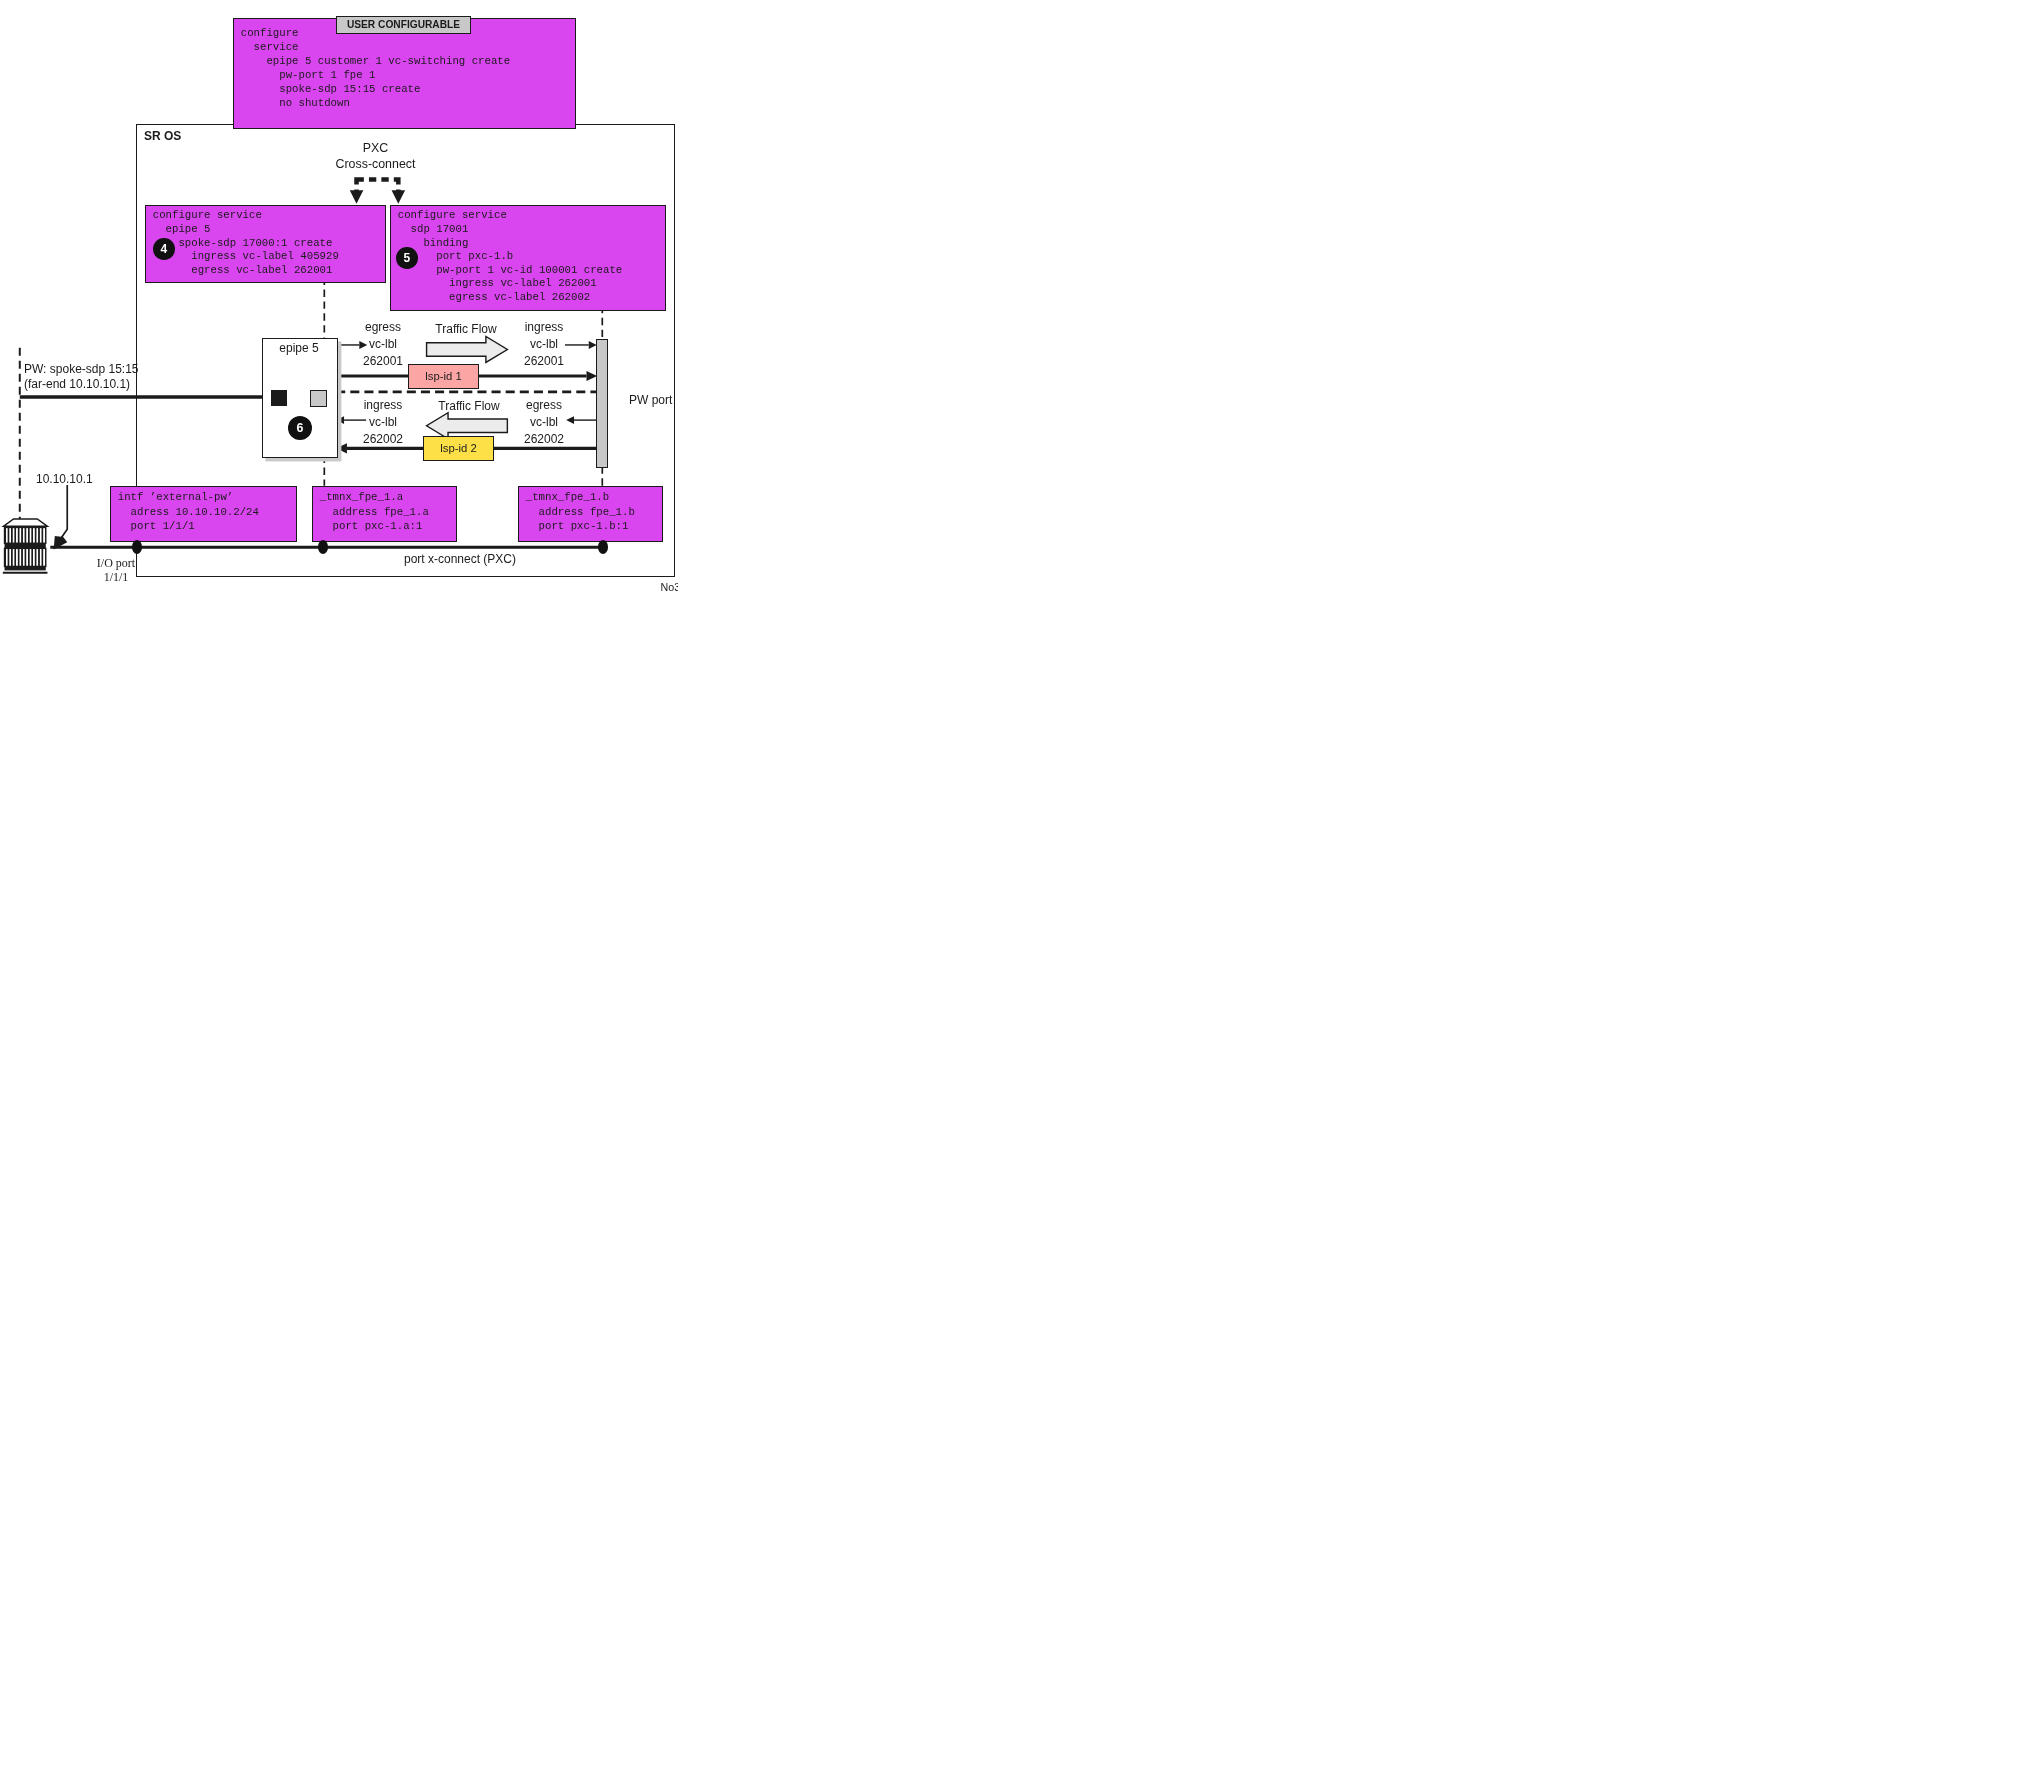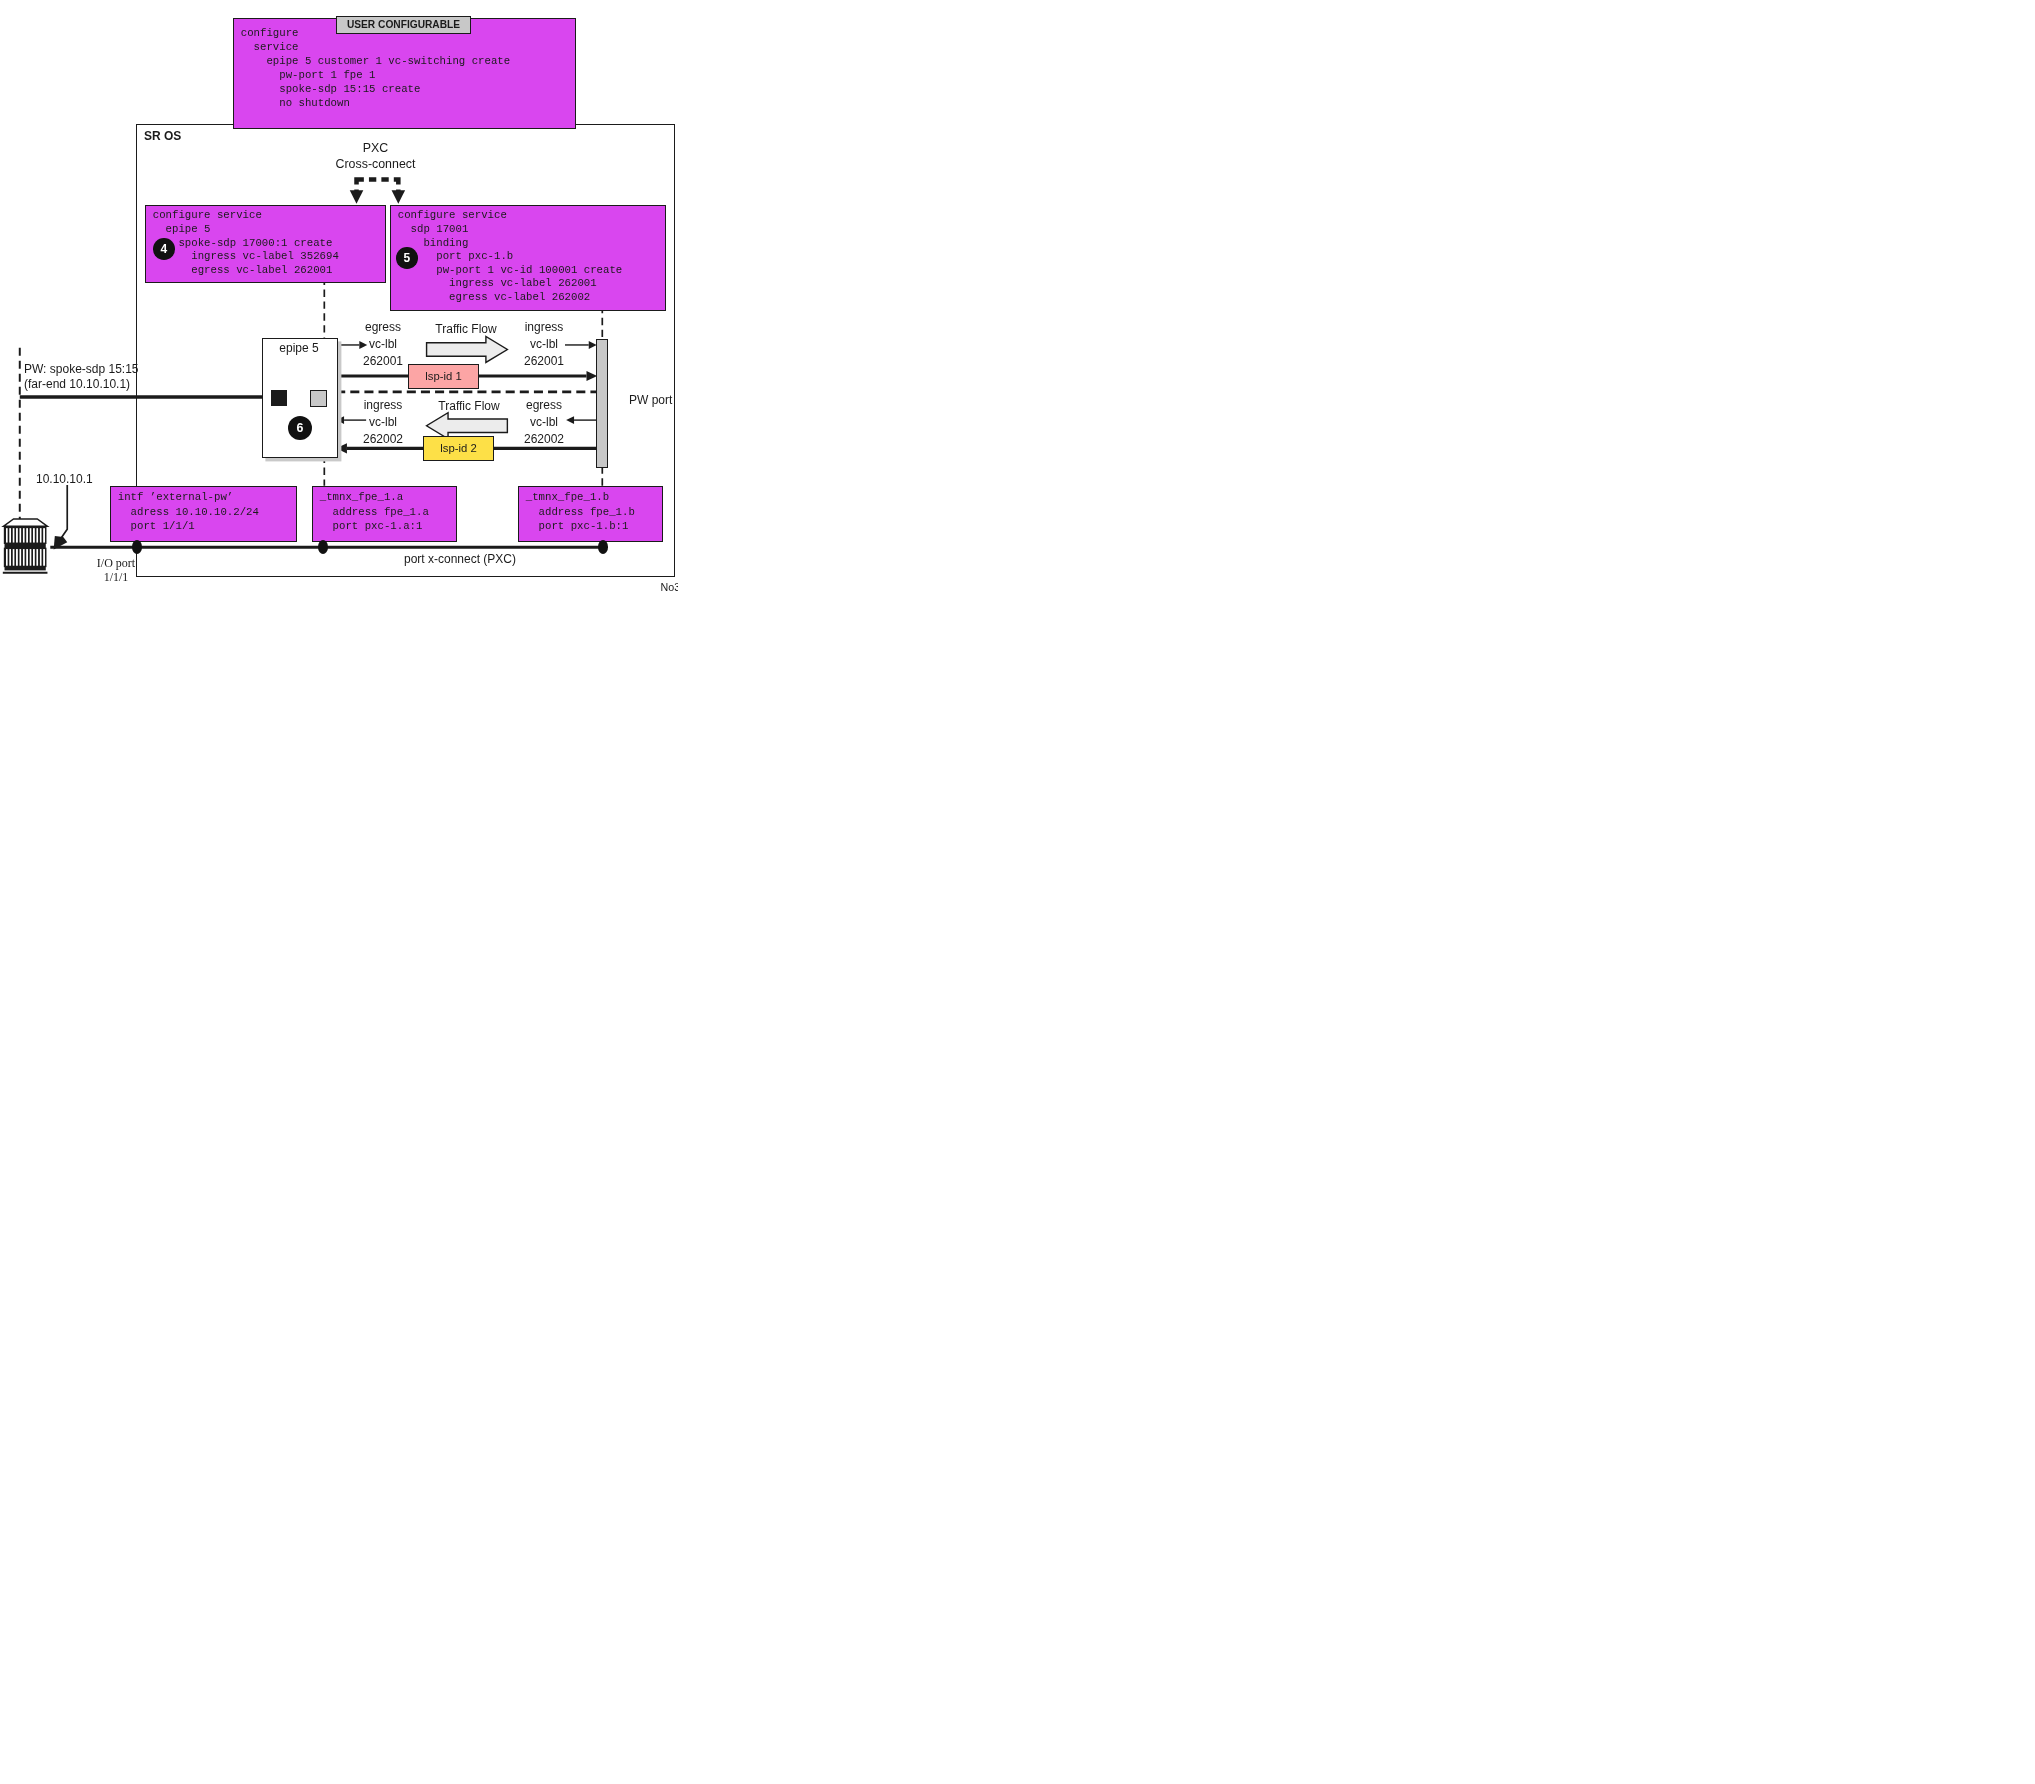--- a/index.html
+++ b/index.html
@@ -94,21 +94,21 @@
 
   <div class="lbl center" style="left:319px;top:140px;width:113px;font-size:12.4px;line-height:16.4px;">
     <div>PXC</div>
     <div>Cross-connect</div>
   </div>
 
   <div class="code-box" style="left:145px;top:205px;width:232px;height:73px;line-height:13.6px;padding:3.4px 0 0 6.8px;">
     <div class="cl">configure service</div>
     <div class="cl">  epipe 5</div>
     <div class="cl">    spoke-sdp 17000:1 create</div>
-    <div class="cl">      ingress vc-label 352694</div>
+    <div class="cl">      ingress vc-label 405929</div>
     <div class="cl">      egress vc-label 262001</div>
   </div>
   <div class="badge" style="left:153px;top:238px;width:21.5px;height:21.5px;">4</div>
 
   <div class="code-box" style="left:390px;top:205px;width:267px;height:101px;line-height:13.6px;padding:3.4px 0 0 6.8px;">
     <div class="cl">configure service</div>
     <div class="cl">  sdp 17001</div>
     <div class="cl">    binding</div>
     <div class="cl">      port pxc-1.b</div>
     <div class="cl">      pw-port 1 vc-id 100001 create</div>

